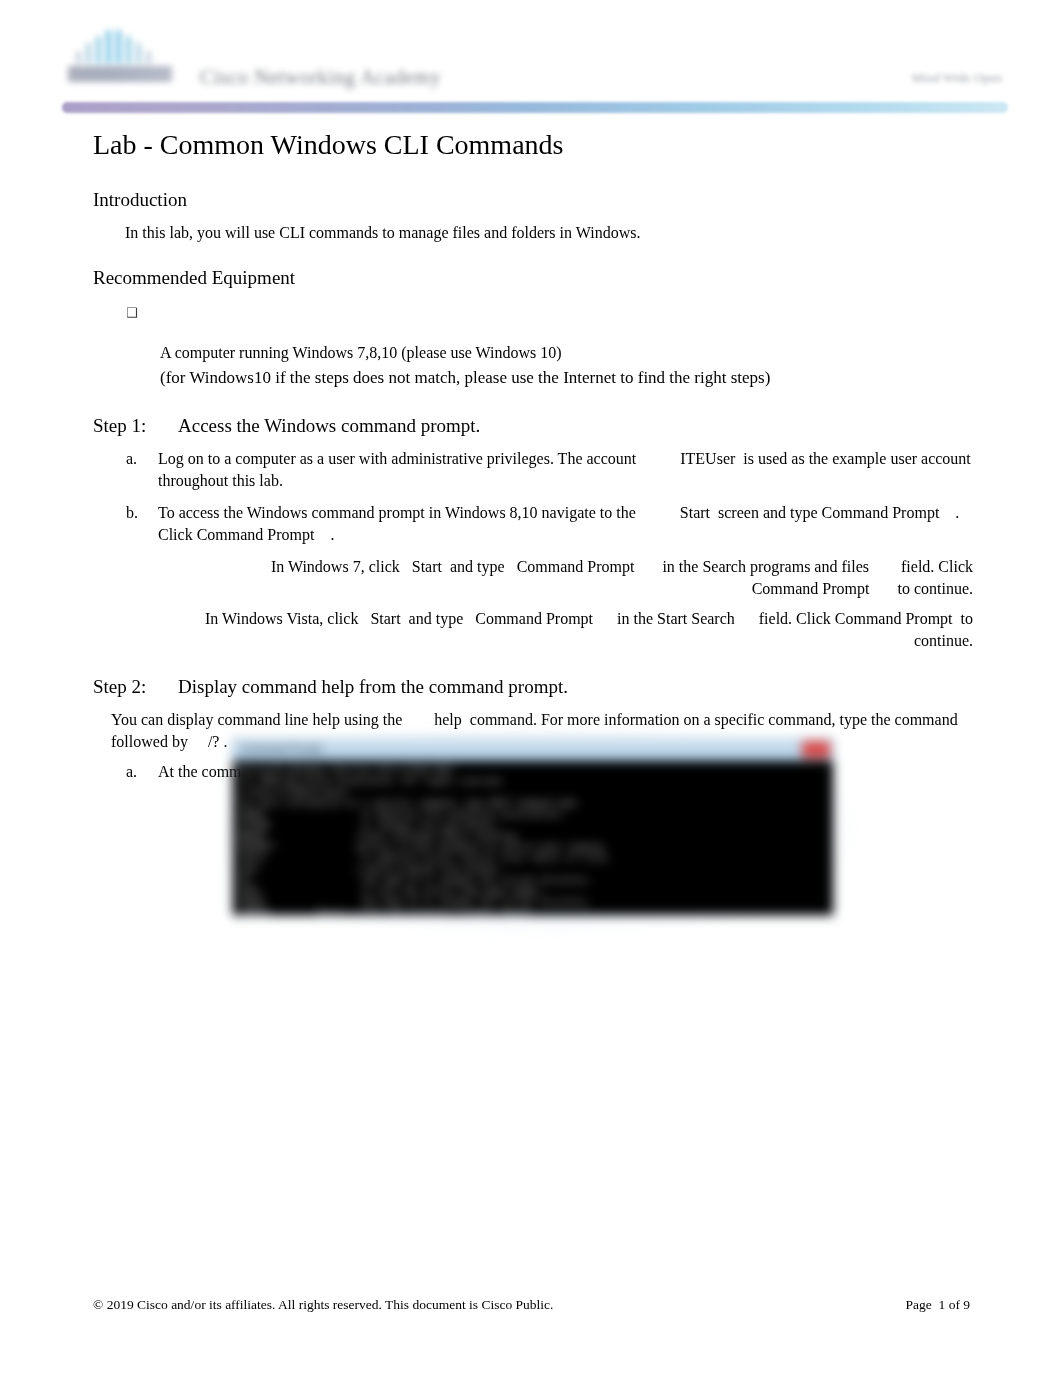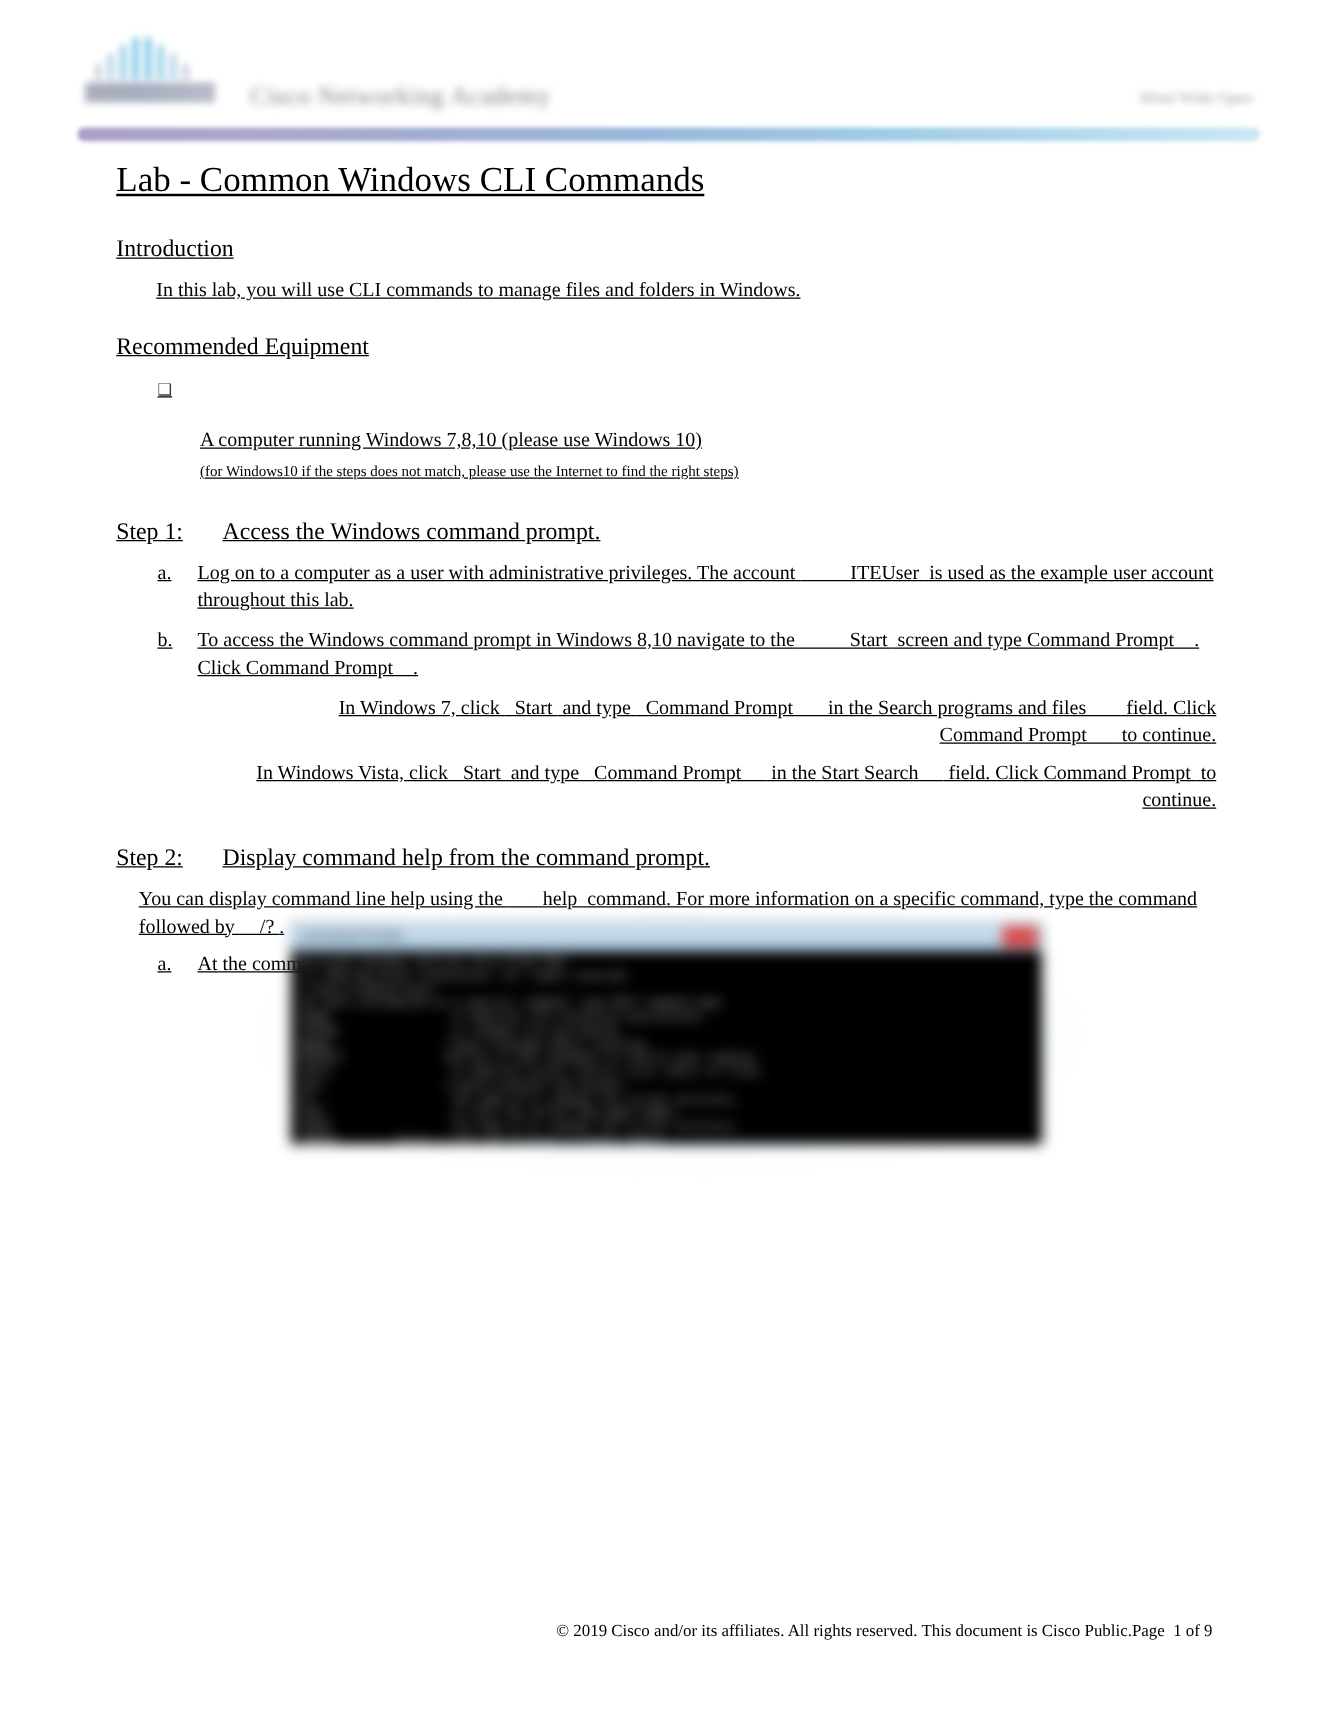--- a/index.html
+++ b/index.html
@@ -112,21 +112,20 @@
     filter: blur(1.5px);
     opacity: 0.92;
   }
 
   
   .content {
     position: absolute;
     left: 93px;
     top: 128px;
     width: 880px;
-    text-decoration: underline;
   }
   .doc-title {
     font-size: 28px;
     line-height: 34px;
     margin: 0 0 26px 0;
     font-weight: normal;
   }
   h2.section {
     font-size: 19px;
     line-height: 24px;
@@ -147,21 +146,21 @@
   .bullet-glyph {
     width: 34px;
     flex: 0 0 34px;
     color: #3c3c3c;
     font-family: "DejaVu Sans", sans-serif;
     font-size: 13px;
   }
   .bullet-text { flex: 1 1 auto; margin-top: 40px; }
   .bullet-sub {
     margin: 0 0 0 67px;
-    font-size: 12px;
+    font-size: 17px;
     line-height: 25px;
   }
 
   .step-head {
     display: flex;
     font-size: 19px;
     line-height: 24px;
     margin: 24px 0 10px 0;
   }
   .step-head .num { width: 85px; flex: 0 0 85px; }
@@ -280,21 +279,21 @@
     pointer-events: none;
   }
 
   
   .doc-footer {
     position: absolute;
     left: 93px;
     top: 1296px;
     width: 877px;
     display: flex;
-    justify-content: flex-end;
+    justify-content: space-between;
     align-items: baseline;
     font-size: 13.5px;
     line-height: 18px;
   }
   .footer-page .run { white-space: pre; }
 </style>
 </head>
 <body>
 
 <div class="page">

